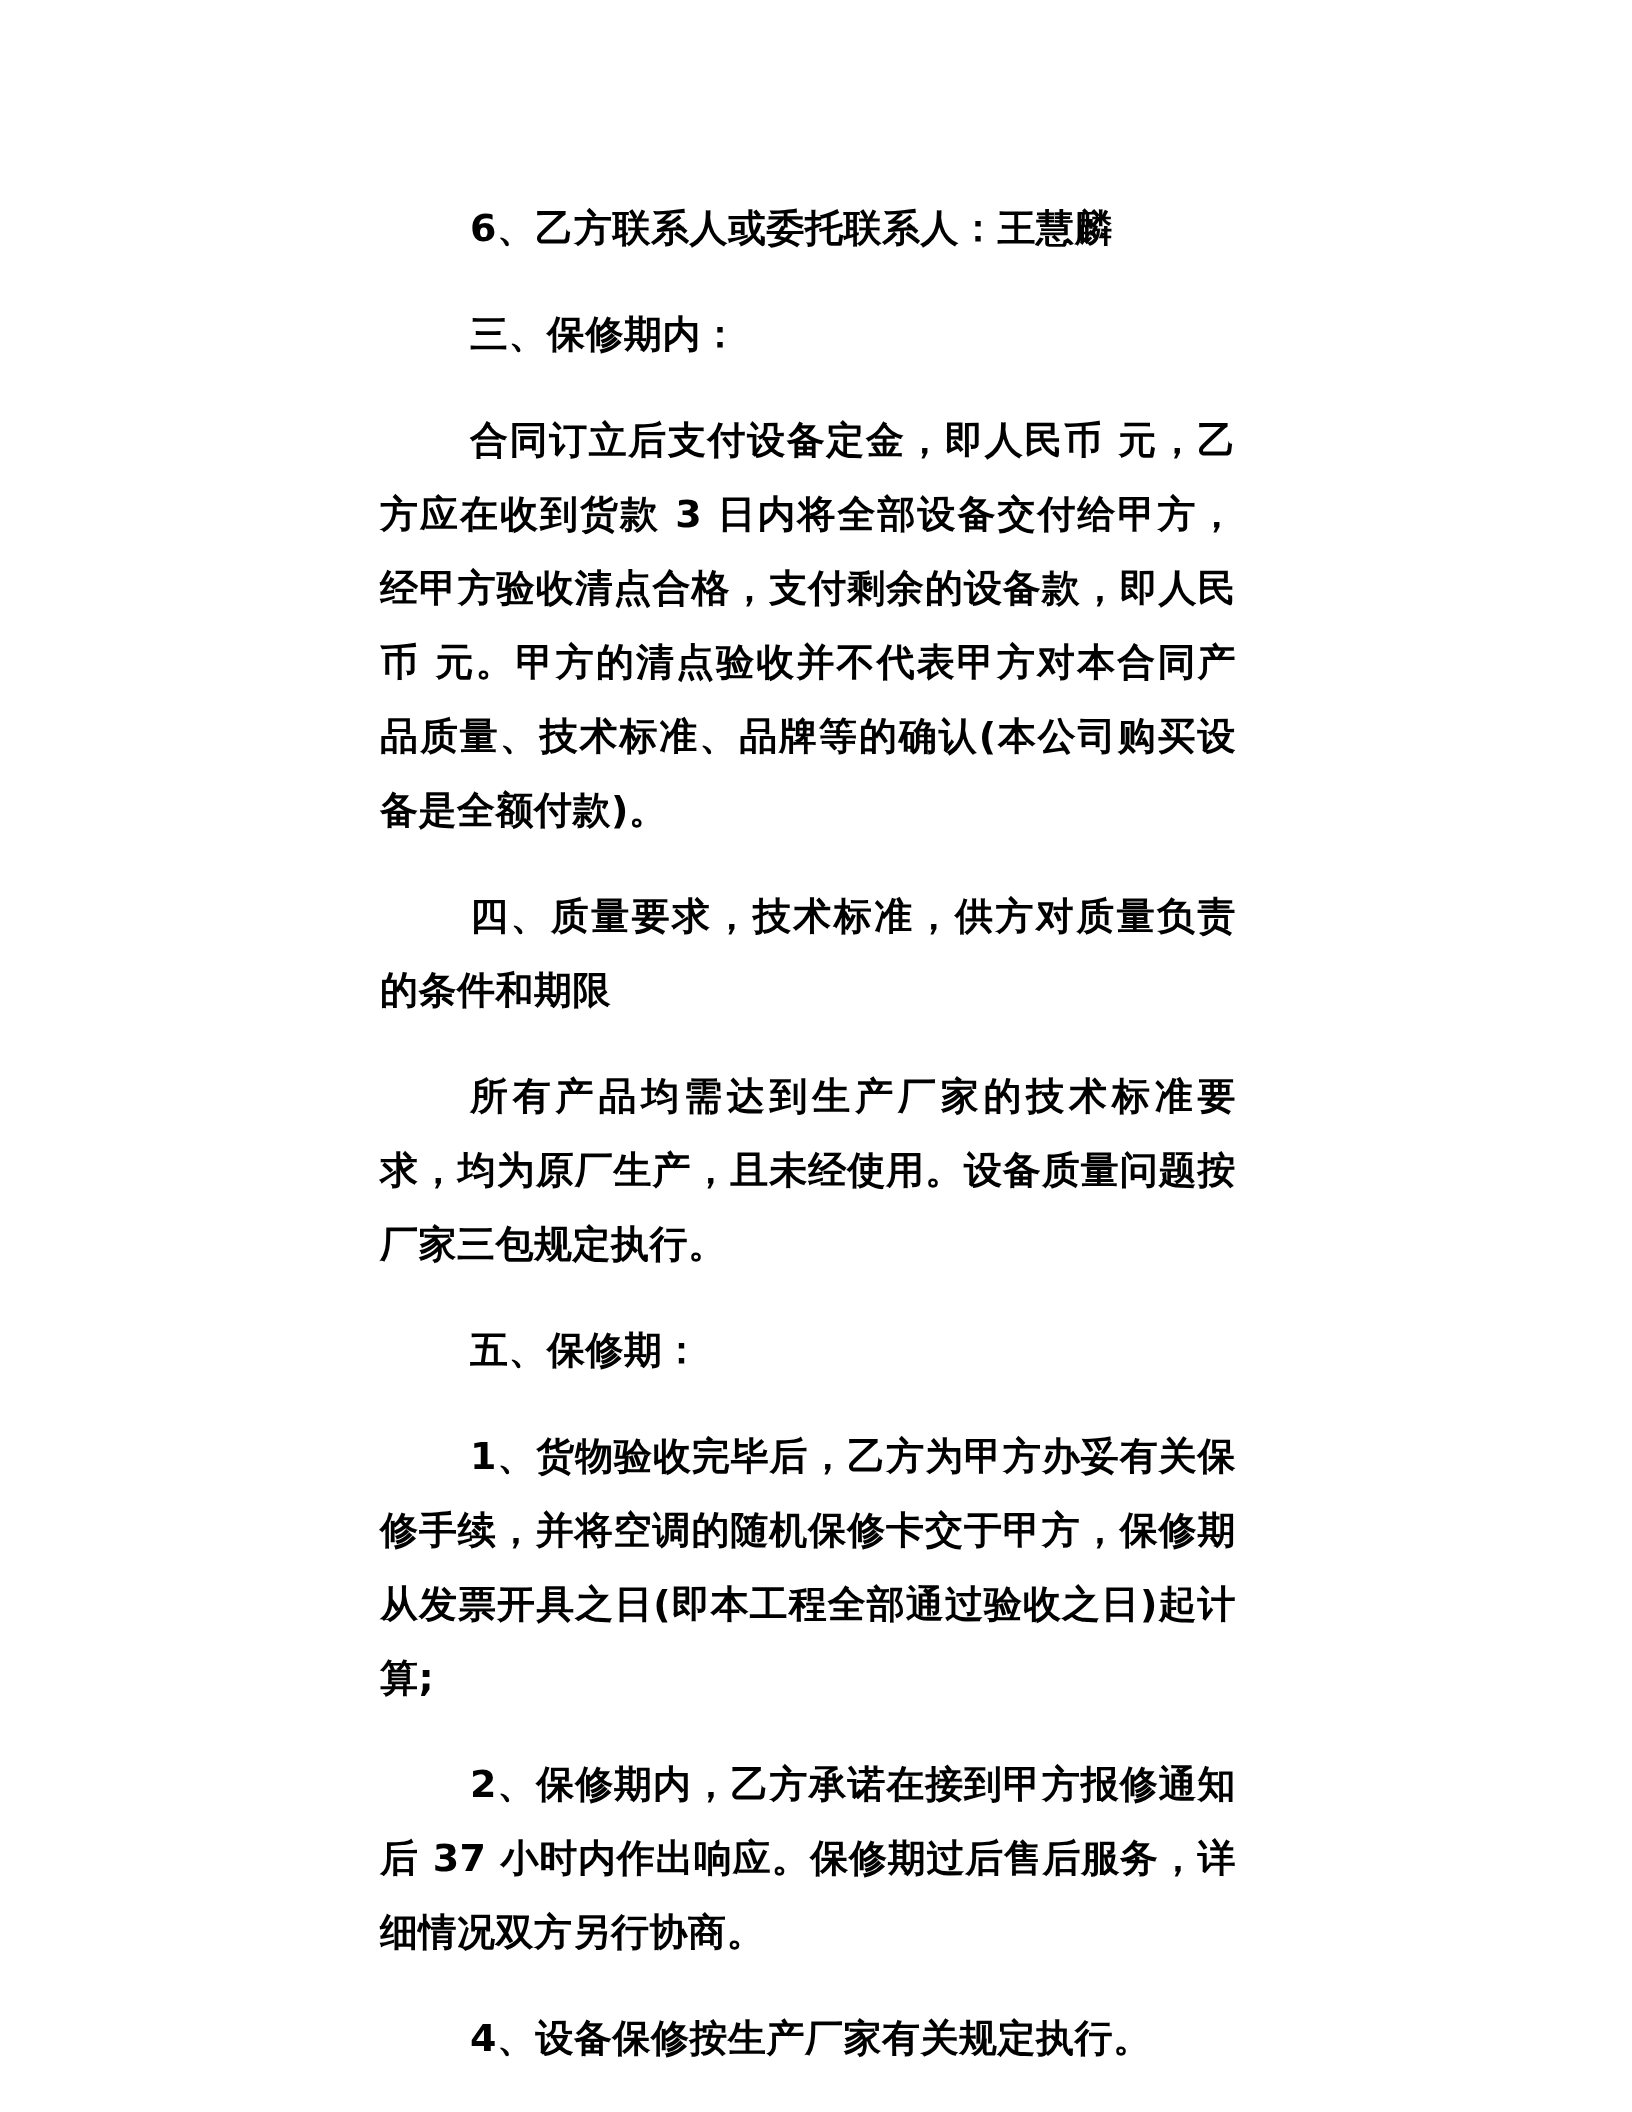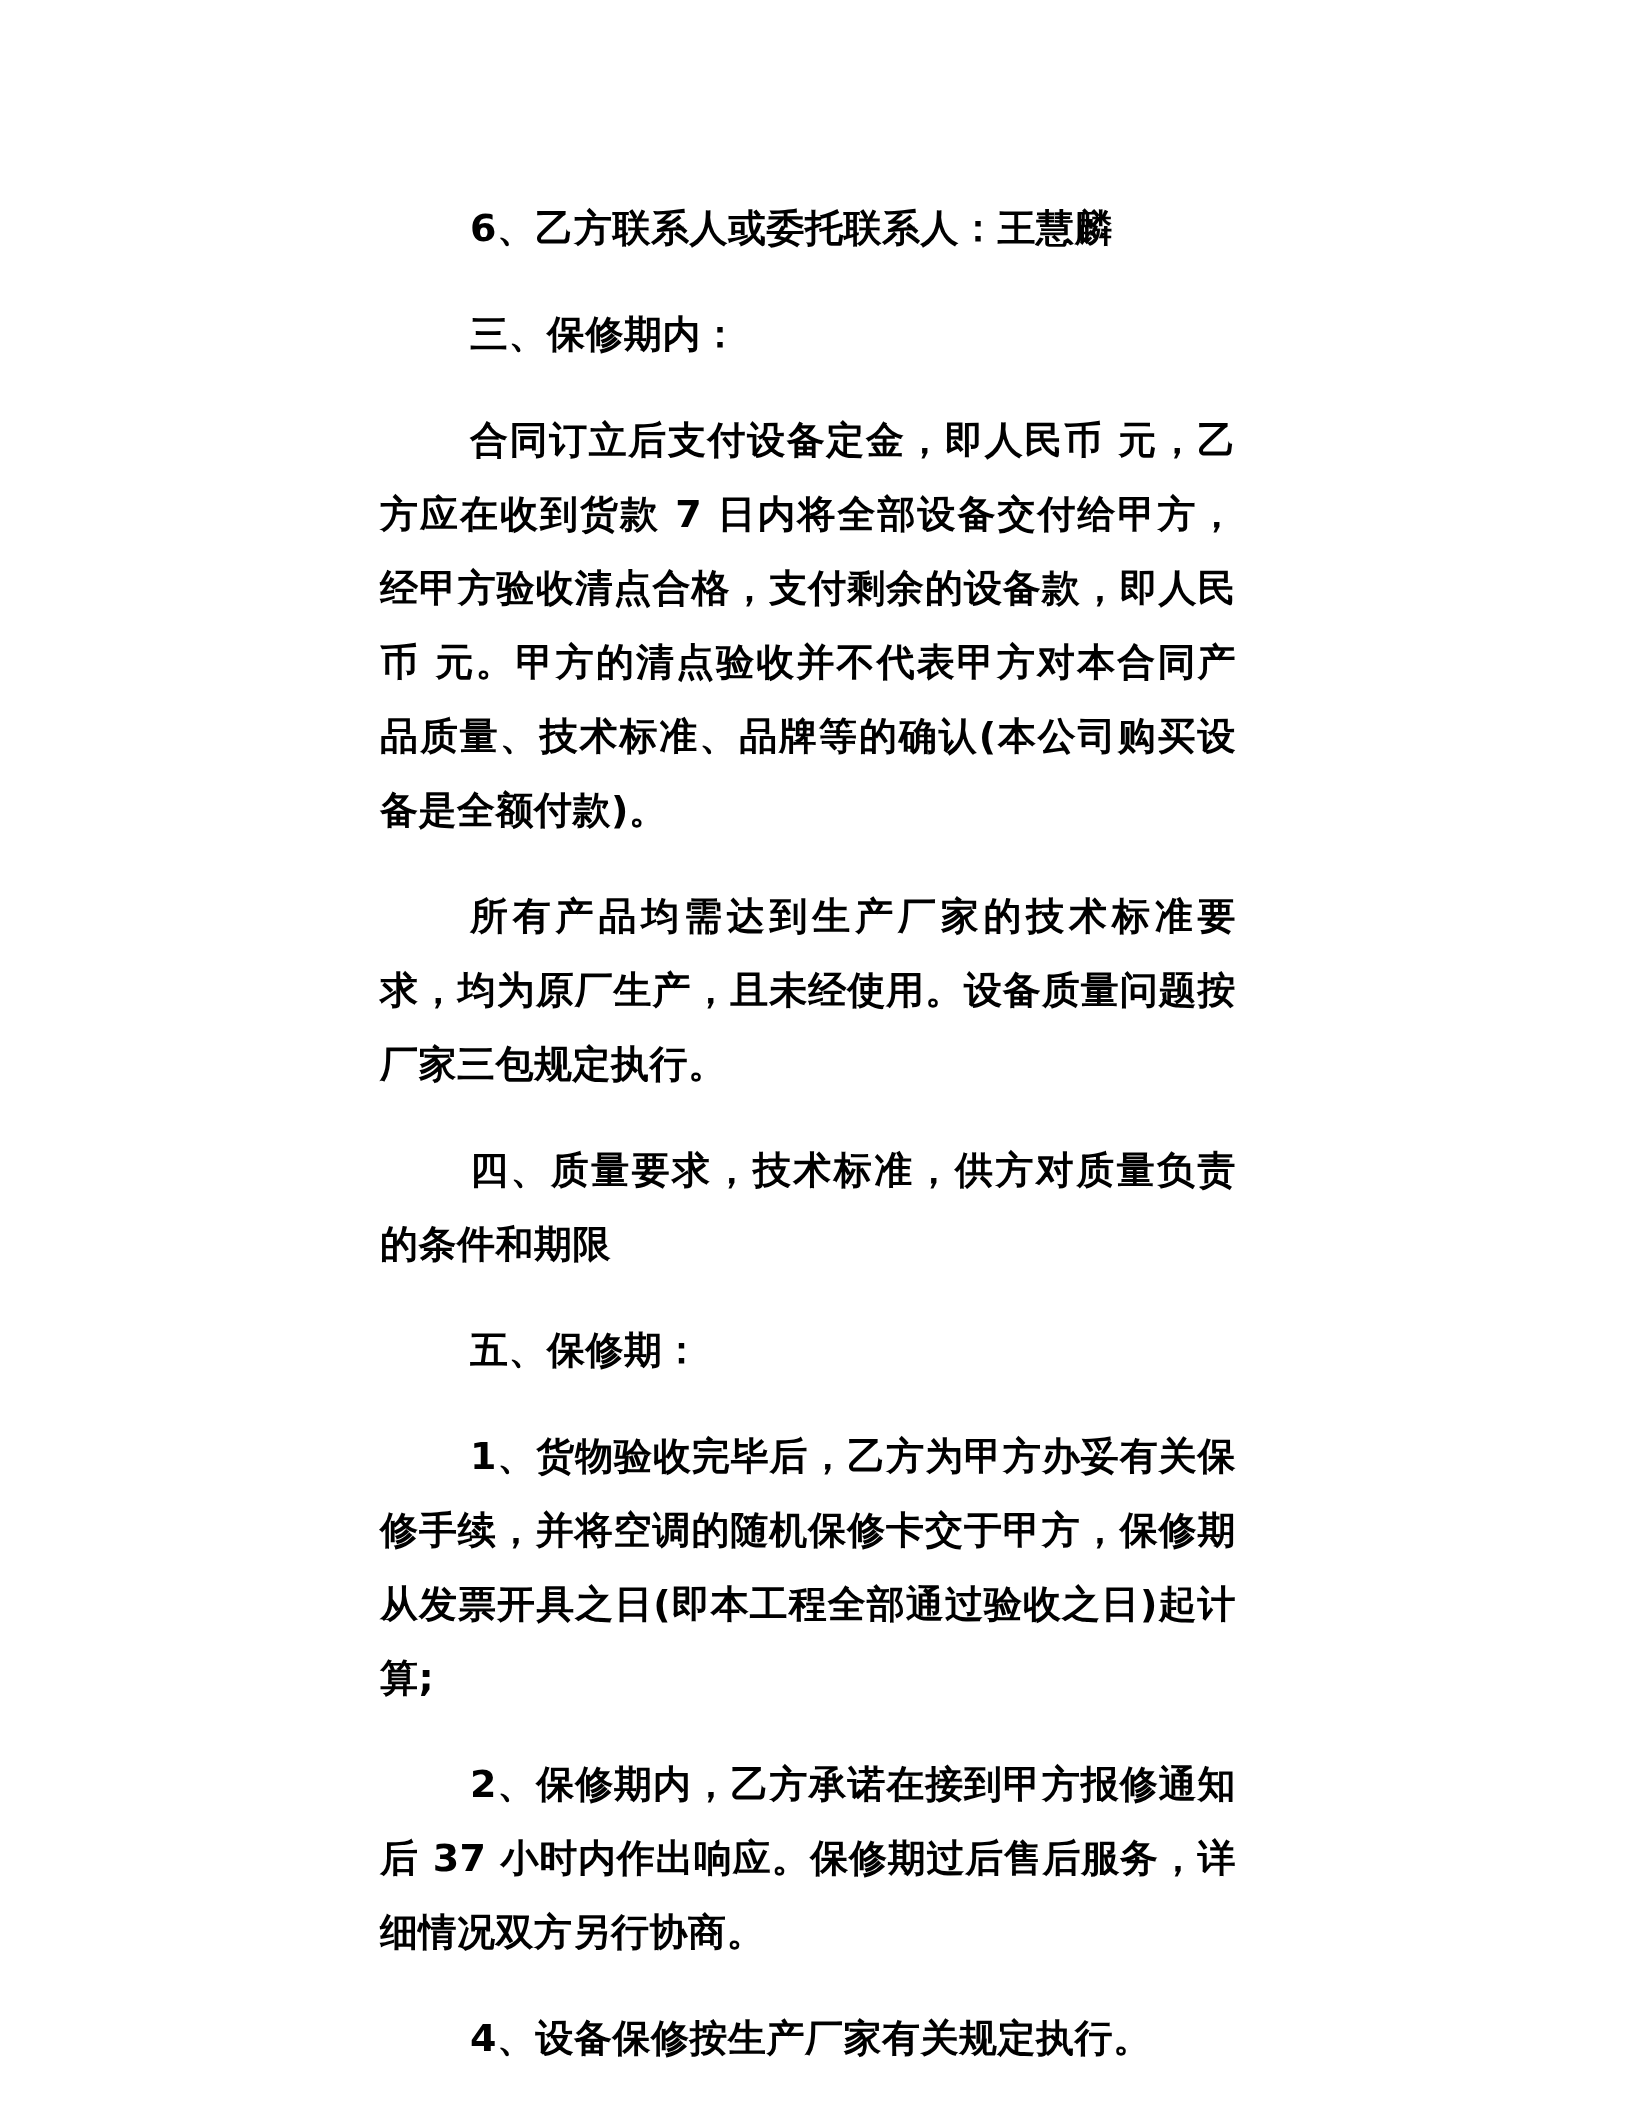--- a/index.html
+++ b/index.html
@@ -30,21 +30,21 @@
     letter-spacing: 0.5px;
     word-break: break-all;
   }
 </style>
 </head>
 <body>
 
 <div class="page">
   <p>6、乙方联系人或委托联系人：王慧麟</p>
   <p>三、保修期内：</p>
-  <p>合同订立后支付设备定金，即人民币 元，乙方应在收到货款 7 日内将全部设备交付给甲方，经甲方验收清点合格，支付剩余的设备款，即人民币 元。甲方的清点验收并不代表甲方对本合同产品质量、技术标准、品牌等的确认(本公司购买设备是全额付款)。</p>
+  <p>合同订立后支付设备定金，即人民币 元，乙方应在收到货款 3 日内将全部设备交付给甲方，经甲方验收清点合格，支付剩余的设备款，即人民币 元。甲方的清点验收并不代表甲方对本合同产品质量、技术标准、品牌等的确认(本公司购买设备是全额付款)。</p>
+  <p>四、质量要求，技术标准，供方对质量负责的条件和期限</p>
   <p>所有产品均需达到生产厂家的技术标准要求，均为原厂生产，且未经使用。设备质量问题按厂家三包规定执行。</p>
-  <p>四、质量要求，技术标准，供方对质量负责的条件和期限</p>
   <p>五、保修期：</p>
   <p>1、货物验收完毕后，乙方为甲方办妥有关保修手续，并将空调的随机保修卡交于甲方，保修期从发票开具之日(即本工程全部通过验收之日)起计算;</p>
   <p>2、保修期内，乙方承诺在接到甲方报修通知后 37 小时内作出响应。保修期过后售后服务，详细情况双方另行协商。</p>
   <p>4、设备保修按生产厂家有关规定执行。</p>
   <p>六、纠纷处理方式：</p>
 </div>
 
 </body></html>

